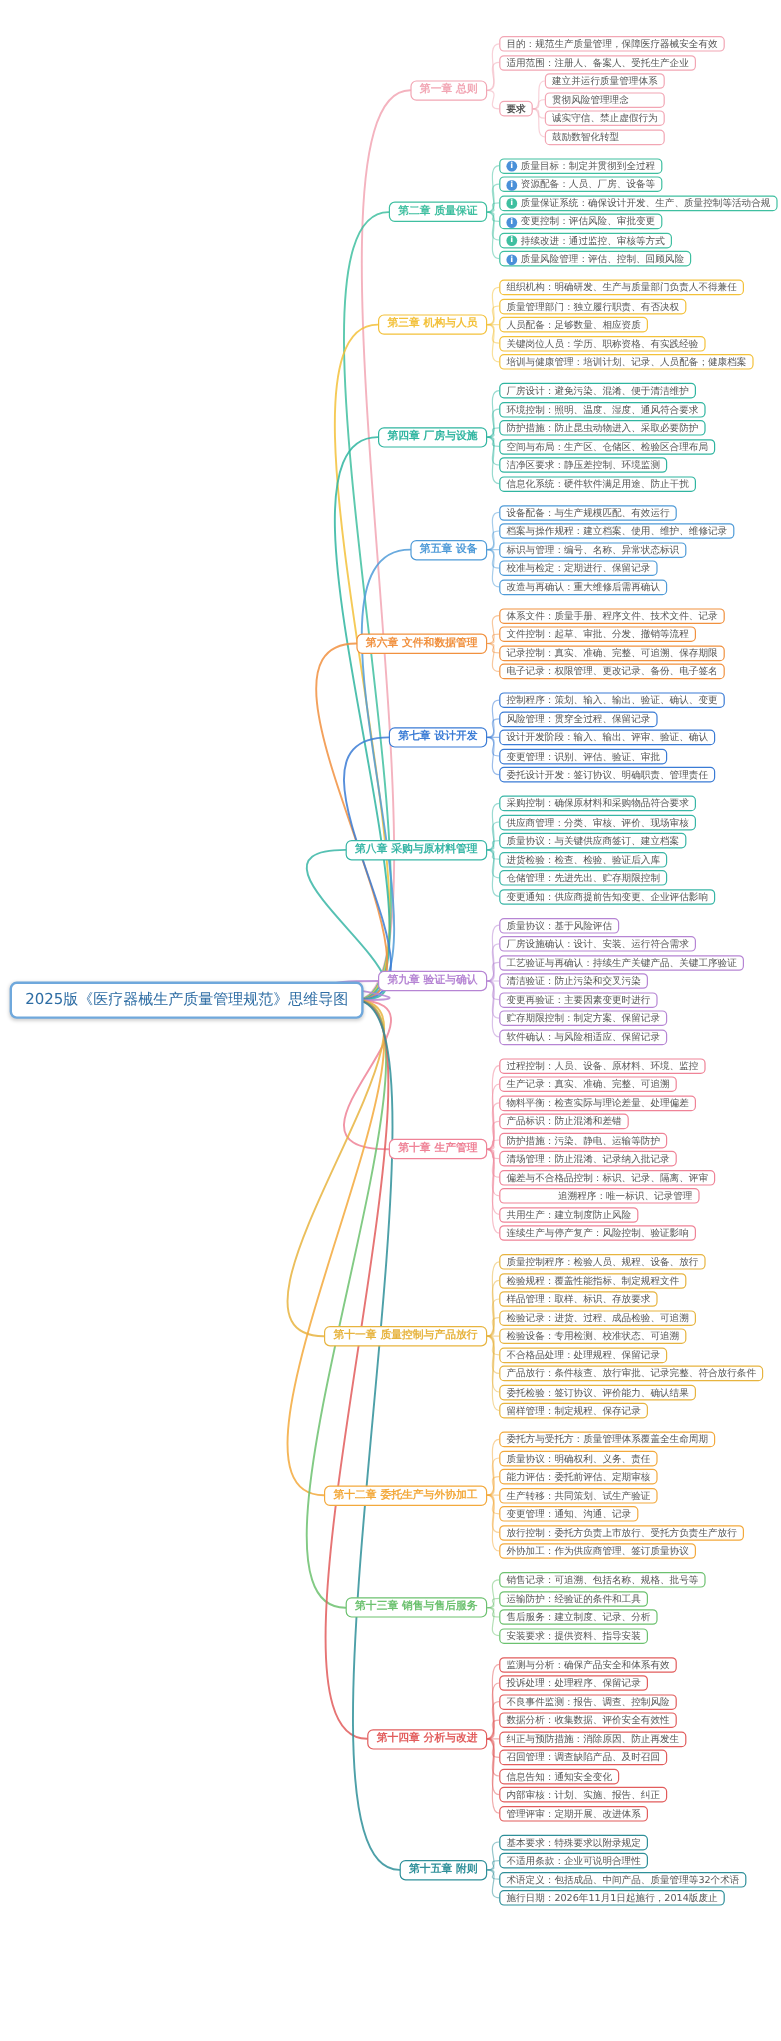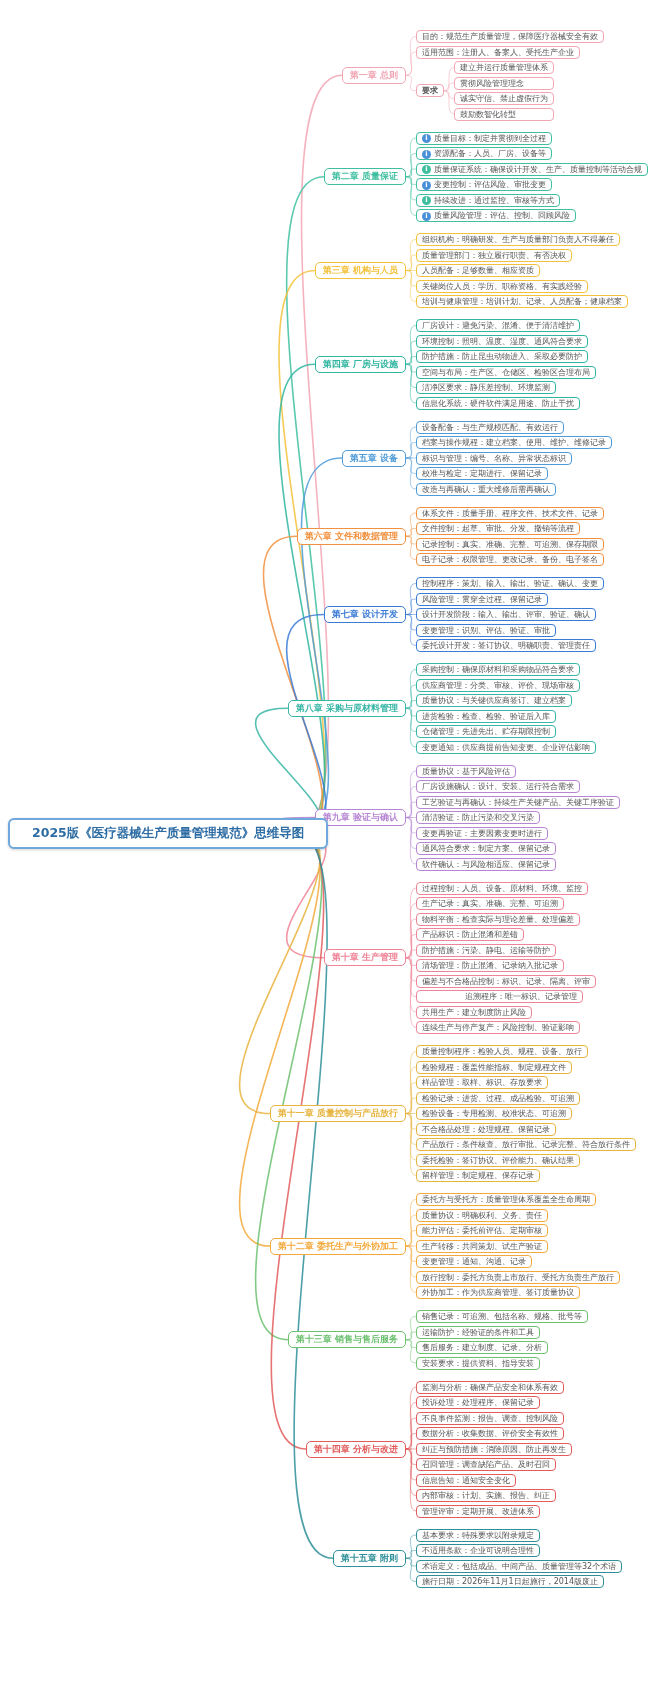--- a/index.html
+++ b/index.html
@@ -1,21 +1,21 @@
 <!DOCTYPE html>
 <html><head>
 <meta charset="utf-8">
 <style>
   html,body{margin:0;padding:0;background:#fff;}
   #canvas{position:relative;width:651px;height:1701px;background:#fff;overflow:hidden;
           font-family:"DejaVu Sans","Liberation Sans",sans-serif;}
   #links{position:absolute;left:0;top:0;width:651px;height:1701px;z-index:1;}
   #central{position:absolute;left:8px;top:818px;z-index:3;background:#fff;
-           border:2px solid #0c4a6e;border-radius:6px;padding:5px 22px;
-           font-size:12.5px;font-weight:bold;color:#2e6da4;white-space:nowrap;
+           border:2px solid #0c4a6e;border-radius:6px;padding:5px 11px;
+           font-size:12.5px;font-weight:normal;color:#2e6da4;white-space:nowrap;
            box-shadow:0 1px 3px rgba(0,0,0,.18);}
   #chapters{position:absolute;left:296px;top:30px;width:351px;z-index:2;
             display:flex;flex-direction:column;gap:11px;}
   .chapter-group{display:flex;align-items:center;}
   .chapter-cell{flex:0 0 120px;width:120px;display:flex;justify-content:flex-end;
                 padding-right:10px;box-sizing:border-box;}
   .chapter-node{border:1.5px solid #999;border-radius:5px;background:#fff;
                 padding:0 7px;font-size:9px;font-weight:bold;line-height:15px;
                 white-space:nowrap;}
   .items{flex:1;display:flex;flex-direction:column;gap:2.5px;align-items:flex-start;}
@@ -254,21 +254,21 @@
       <div class="chapter-group">
         <div class="chapter-cell">
           <div class="chapter-node" style="border-color: rgb(182, 133, 212); color: rgb(182, 133, 212);">第九章 验证与确认</div>
         </div>
         <div class="items">
           <div class="item" style="border-color: rgb(182, 133, 212);"><span>质量协议：基于风险评估</span></div>
           <div class="item" style="border-color: rgb(182, 133, 212);"><span>厂房设施确认：设计、安装、运行符合需求</span></div>
           <div class="item" style="border-color: rgb(182, 133, 212);"><span>工艺验证与再确认：持续生产关键产品、关键工序验证</span></div>
           <div class="item" style="border-color: rgb(182, 133, 212);"><span>清洁验证：防止污染和交叉污染</span></div>
           <div class="item" style="border-color: rgb(182, 133, 212);"><span>变更再验证：主要因素变更时进行</span></div>
-          <div class="item" style="border-color: rgb(182, 133, 212);"><span>通风符合要求：制定方案、保留记录</span></div>
+          <div class="item" style="border-color: rgb(182, 133, 212);"><span>贮存期限控制：制定方案、保留记录</span></div>
           <div class="item" style="border-color: rgb(182, 133, 212);"><span>软件确认：与风险相适应、保留记录</span></div>
         </div>
       </div>
       <div class="chapter-group">
         <div class="chapter-cell">
           <div class="chapter-node" style="border-color: rgb(239, 131, 151); color: rgb(239, 131, 151);">第十章 生产管理</div>
         </div>
         <div class="items">
           <div class="item" style="border-color: rgb(239, 131, 151);"><span>过程控制：人员、设备、原材料、环境、监控</span></div>
           <div class="item" style="border-color: rgb(239, 131, 151);"><span>生产记录：真实、准确、完整、可追溯</span></div>

